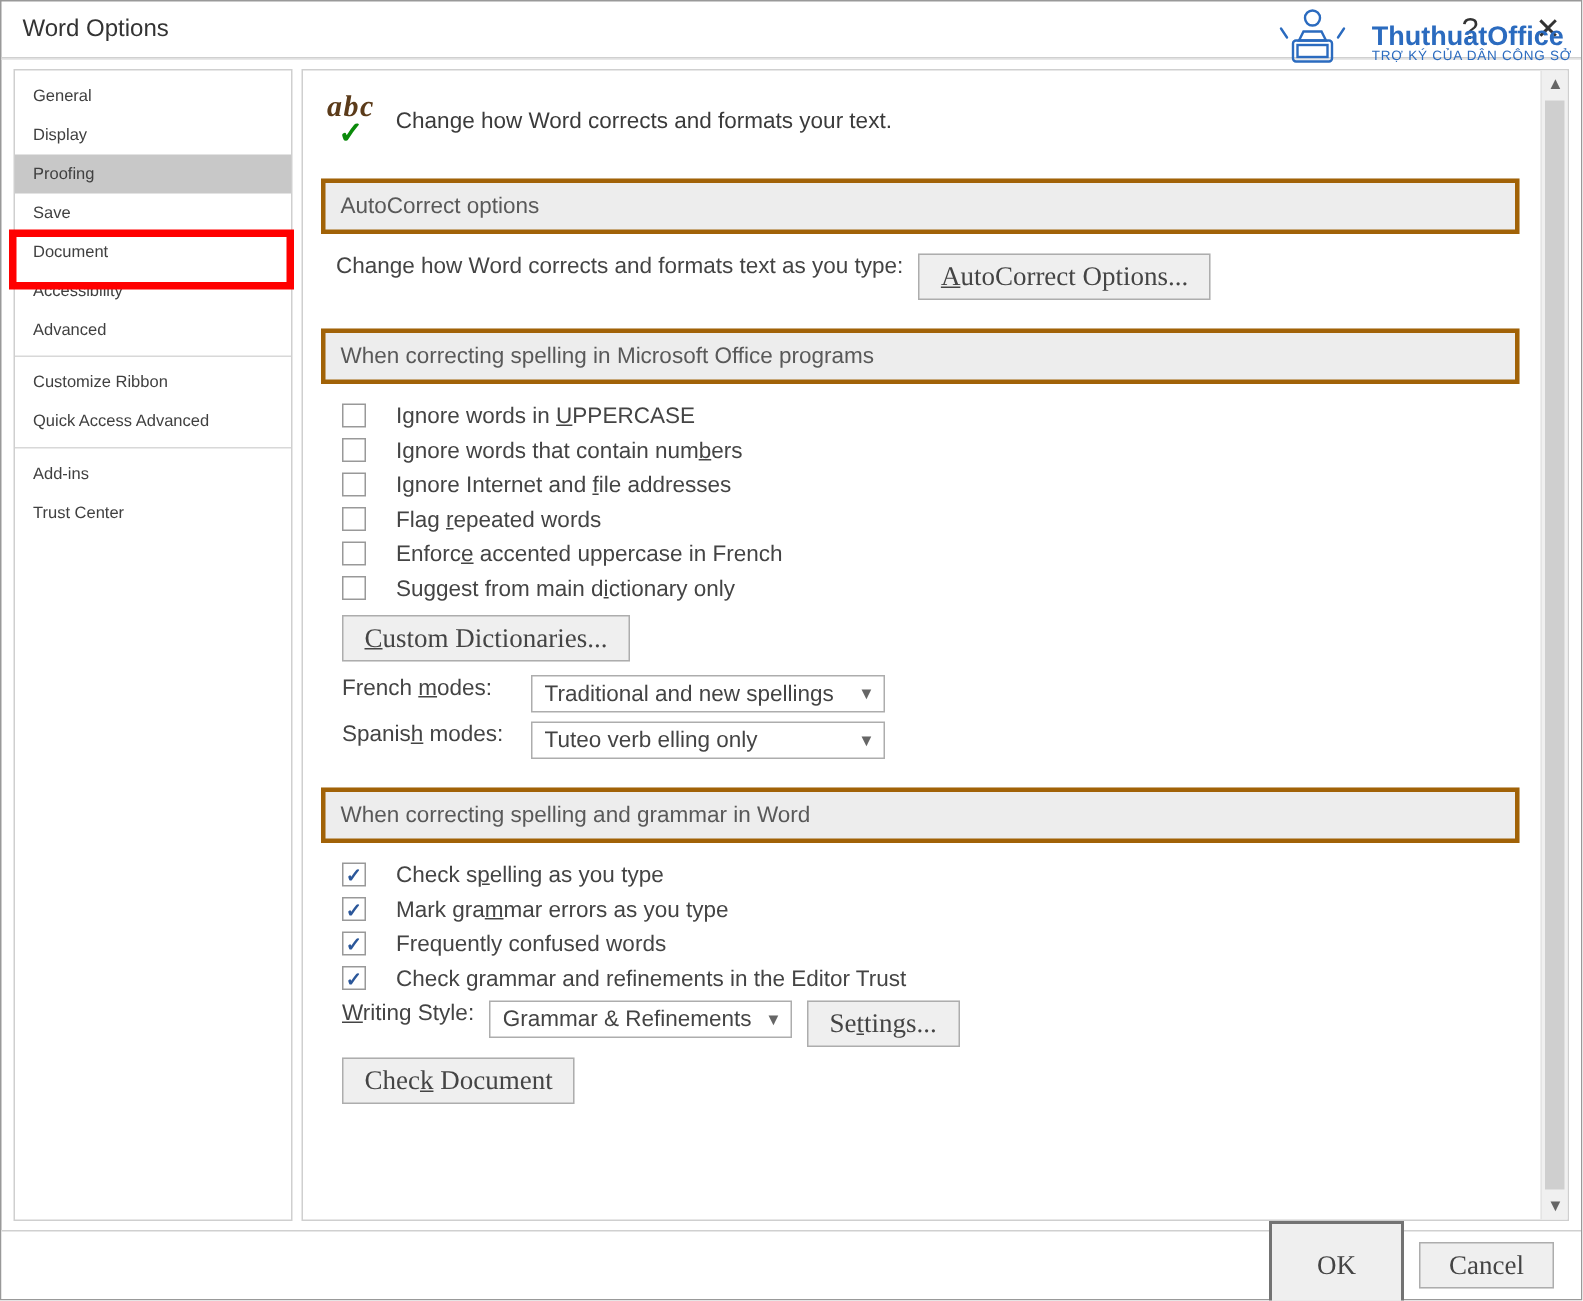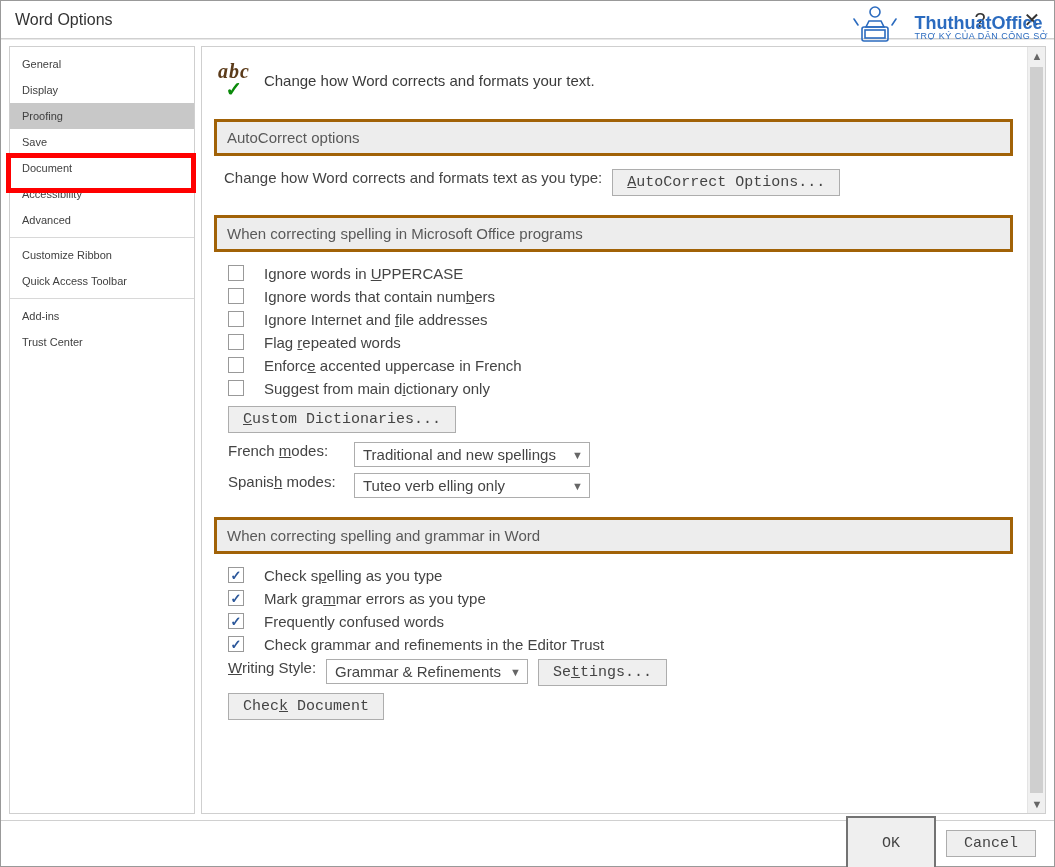--- a/index.html
+++ b/index.html
@@ -26,21 +26,21 @@
   
   .hdr{display:flex;align-items:center;gap:14px;padding:14px 0 18px 4px;color:#3b3b3b}
   .hdr .icon{display:flex;flex-direction:column;align-items:center;color:#0a8a0a;font-weight:700}
   .hdr .abc{font-family:Georgia,serif;font-size:20px;color:#5b3b1a;font-style:italic;line-height:1;letter-spacing:1px}
   .hdr .check{font-size:20px;line-height:1;margin-top:-2px}
   
   .section{background:#ededed;border:3px solid #a16207;padding:7px 10px;font-weight:400;color:#595959;font-size:15px;margin-top:2px}
   .grp{padding:10px 0 14px 10px}
   .row{display:flex;align-items:flex-start;gap:10px;padding:3px 0;color:#444}
   .indent{padding-left:14px}
-  .btn{background:#efefef;border:1px solid #adadad;color:#444;padding:4px 14px;font-size:15px;font-family:Liberation Mono, monospace}
+  .btn{background:#efefef;border:1px solid #adadad;color:#444;padding:4px 14px;font-size:18px;font-family:Liberation Serif, serif}
   .chk{width:16px;height:16px;border:1px solid #999;background:#fff;display:inline-flex;align-items:center;justify-content:center;font-size:13px;color:#2b579a;margin-right:10px;flex:none}
   .chk.checked::before{content:"✓";color:#2b579a;font-weight:bold}
   .lbl{color:#444}
   .sel{border:1px solid #adadad;background:#fff;padding:3px 26px 3px 8px;position:relative;min-width:220px;display:inline-block;color:#444}
   .sel .caret{position:absolute;right:6px;top:50%;transform:translateY(-50%);font-size:11px;color:#666}
   .u{text-decoration:underline;text-decoration-thickness:1px}
   .dotted{outline:1px dotted #888;outline-offset:0px;padding:0 1px}
   
   .footer{position:absolute;left:0;right:0;bottom:0;height:46px;display:flex;justify-content:flex-end;align-items:center;gap:10px;padding-right:18px;border-top:1px solid #d0d0d0;background:#fff}
   .footer .btn{width:90px;text-align:center}
@@ -85,21 +85,21 @@
     <div class="sidebar">
       <div class="item">General</div>
       <div class="item">Display</div>
       <div class="item selected">Proofing</div>
       <div class="item">Save</div>
       <div class="item">Document</div>
       <div class="item">Accessibility</div>
       <div class="item">Advanced</div>
       <div class="sep"></div>
       <div class="item">Customize Ribbon</div>
-      <div class="item">Quick Access Toolbar</div>
+      <div class="item">Quick Access Advanced</div>
       <div class="sep"></div>
       <div class="item">Add-ins</div>
       <div class="item">Trust Center</div>
     </div>
 
     <div class="main-wrap">
       <div class="main">
 
         <div class="hdr">
           <span class="icon">

